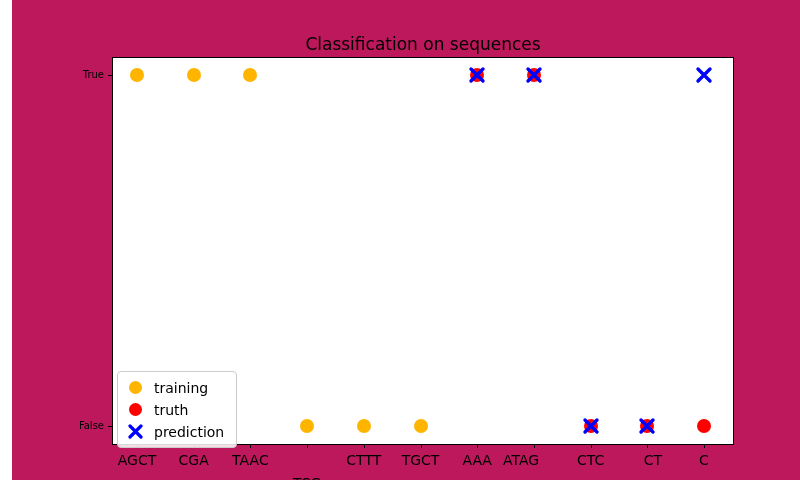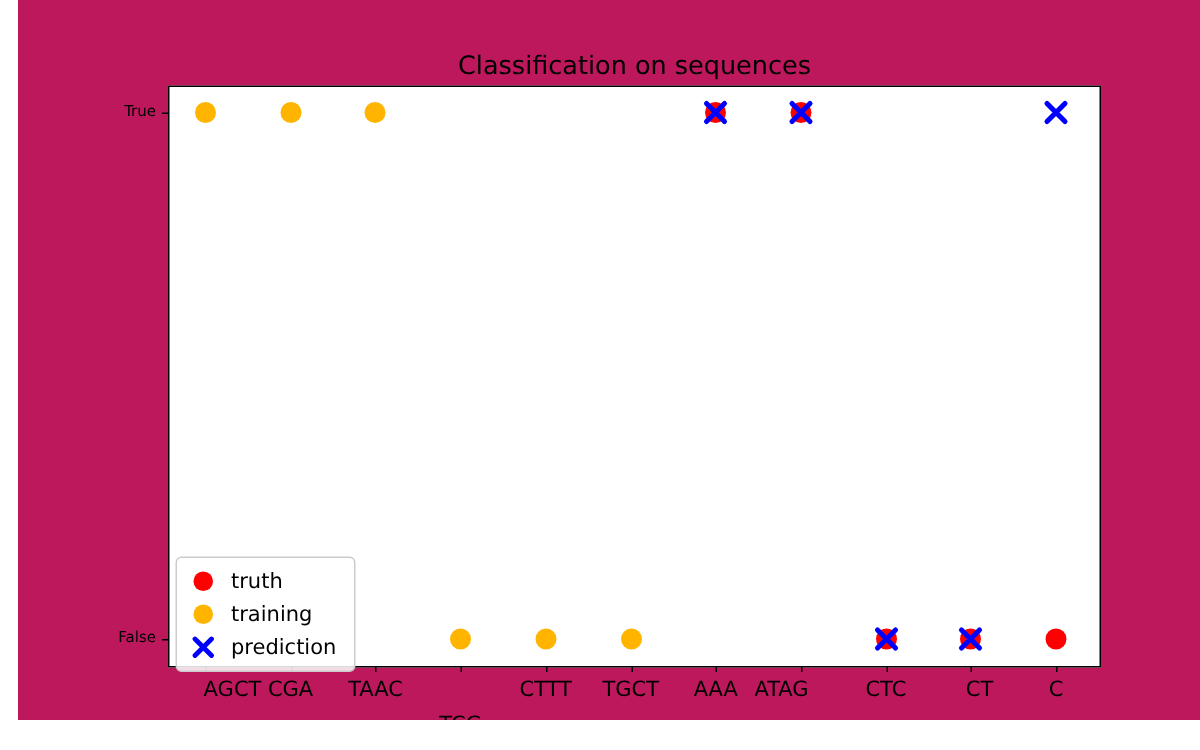--- a/index.html
+++ b/index.html
@@ -45,21 +45,21 @@
   .legend-label{font-size:14px;line-height:14px;color:#000;white-space:nowrap;}
 </style>
 </head>
 <body>
 
 <div class="figure">
   <div class="chart-title">Classification on sequences</div>
   <div class="plot-area"></div>
   <div id="axes-layer">
       <div class="x-tick" style="left: 125px; top: 444px;"></div>
-      <div class="x-tick-label" style="left: 143px; top: 453px;">AGCT</div>
+      <div class="x-tick-label" style="left: 125px; top: 453px;">AGCT</div>
       <div class="x-tick" style="left: 181.7px; top: 444px;"></div>
       <div class="x-tick-label" style="left: 181.7px; top: 453px;">CGA</div>
       <div class="x-tick" style="left: 238.4px; top: 444px;"></div>
       <div class="x-tick-label" style="left: 238.4px; top: 453px;">TAAC</div>
       <div class="x-tick" style="left: 295.1px; top: 444px;"></div>
       <div class="x-tick-label" style="left: 295.1px; top: 476px; text-align: right;">TCG</div>
       <div class="x-tick" style="left: 351.8px; top: 444px;"></div>
       <div class="x-tick-label" style="left: 351.8px; top: 453px;">CTTT</div>
       <div class="x-tick" style="left: 408.5px; top: 444px;"></div>
       <div class="x-tick-label" style="left: 408.5px; top: 453px;">TGCT</div>
@@ -103,29 +103,29 @@
           <path d="M2.5 2.5 L14.5 14.5 M14.5 2.5 L2.5 14.5" stroke="#0000FF" stroke-width="3.4" stroke-linecap="round" fill="none"></path>
         </svg></div>
       <div class="pt-x" style="left: 692px; top: 75px;"><svg width="17" height="17" viewBox="0 0 17 17">
           <path d="M2.5 2.5 L14.5 14.5 M14.5 2.5 L2.5 14.5" stroke="#0000FF" stroke-width="3.4" stroke-linecap="round" fill="none"></path>
         </svg></div>
     </div>
 
   <div class="legend">
     <div class="legend-row">
       <span class="legend-marker">
+          <span class="lg-circle" id="lg-0" style="background: rgb(255, 180, 0);"></span>
+        </span>
+      <span class="legend-label">training</span>
+    </div>
+    <div class="legend-row">
+      <span class="legend-marker">
           <span class="lg-circle" id="lg-1" style="background: rgb(255, 0, 0);"></span>
         </span>
       <span class="legend-label">truth</span>
-    </div>
-    <div class="legend-row">
-      <span class="legend-marker">
-          <span class="lg-circle" id="lg-0" style="background: rgb(255, 180, 0);"></span>
-        </span>
-      <span class="legend-label">training</span>
     </div>
     <div class="legend-row">
       <span class="legend-marker">
         <svg width="15" height="15" viewBox="0 0 15 15">
             <path id="lg-x-path" d="M2 2 L13 13 M13 2 L2 13" stroke="#0000FF" stroke-width="3.2" stroke-linecap="round" fill="none"></path>
           </svg>
       </span>
       <span class="legend-label">prediction</span>
     </div>
   </div>

